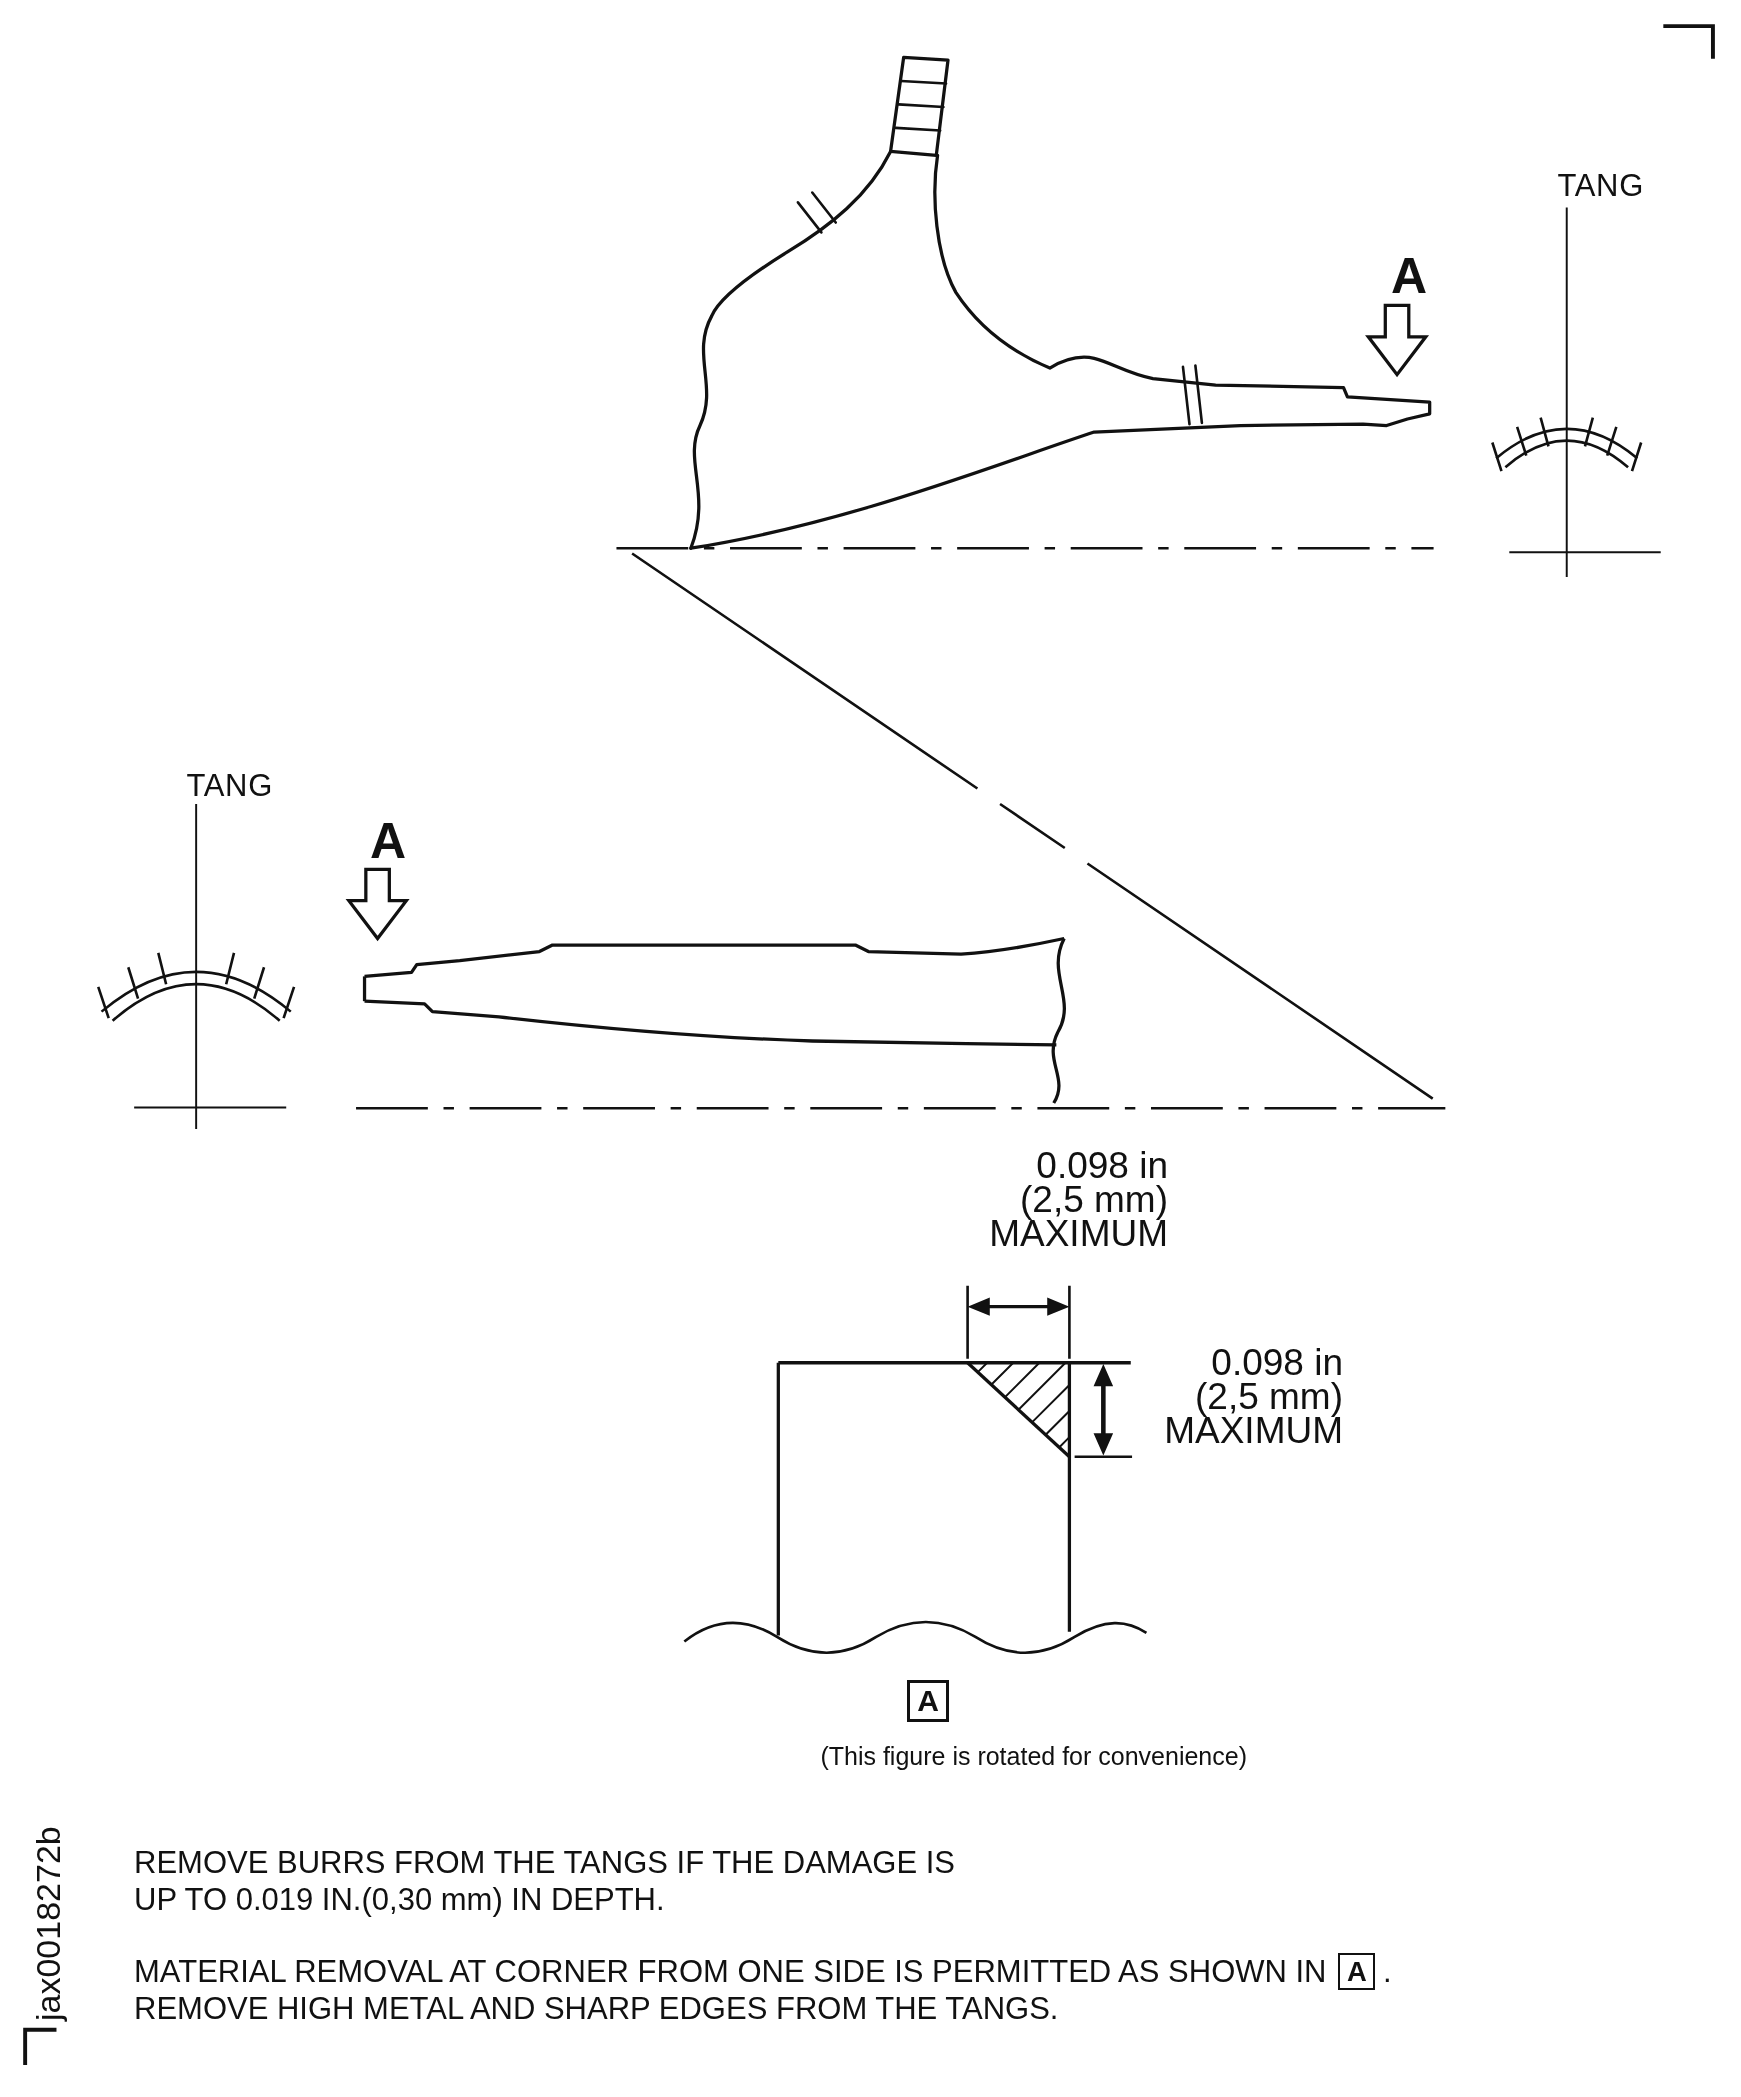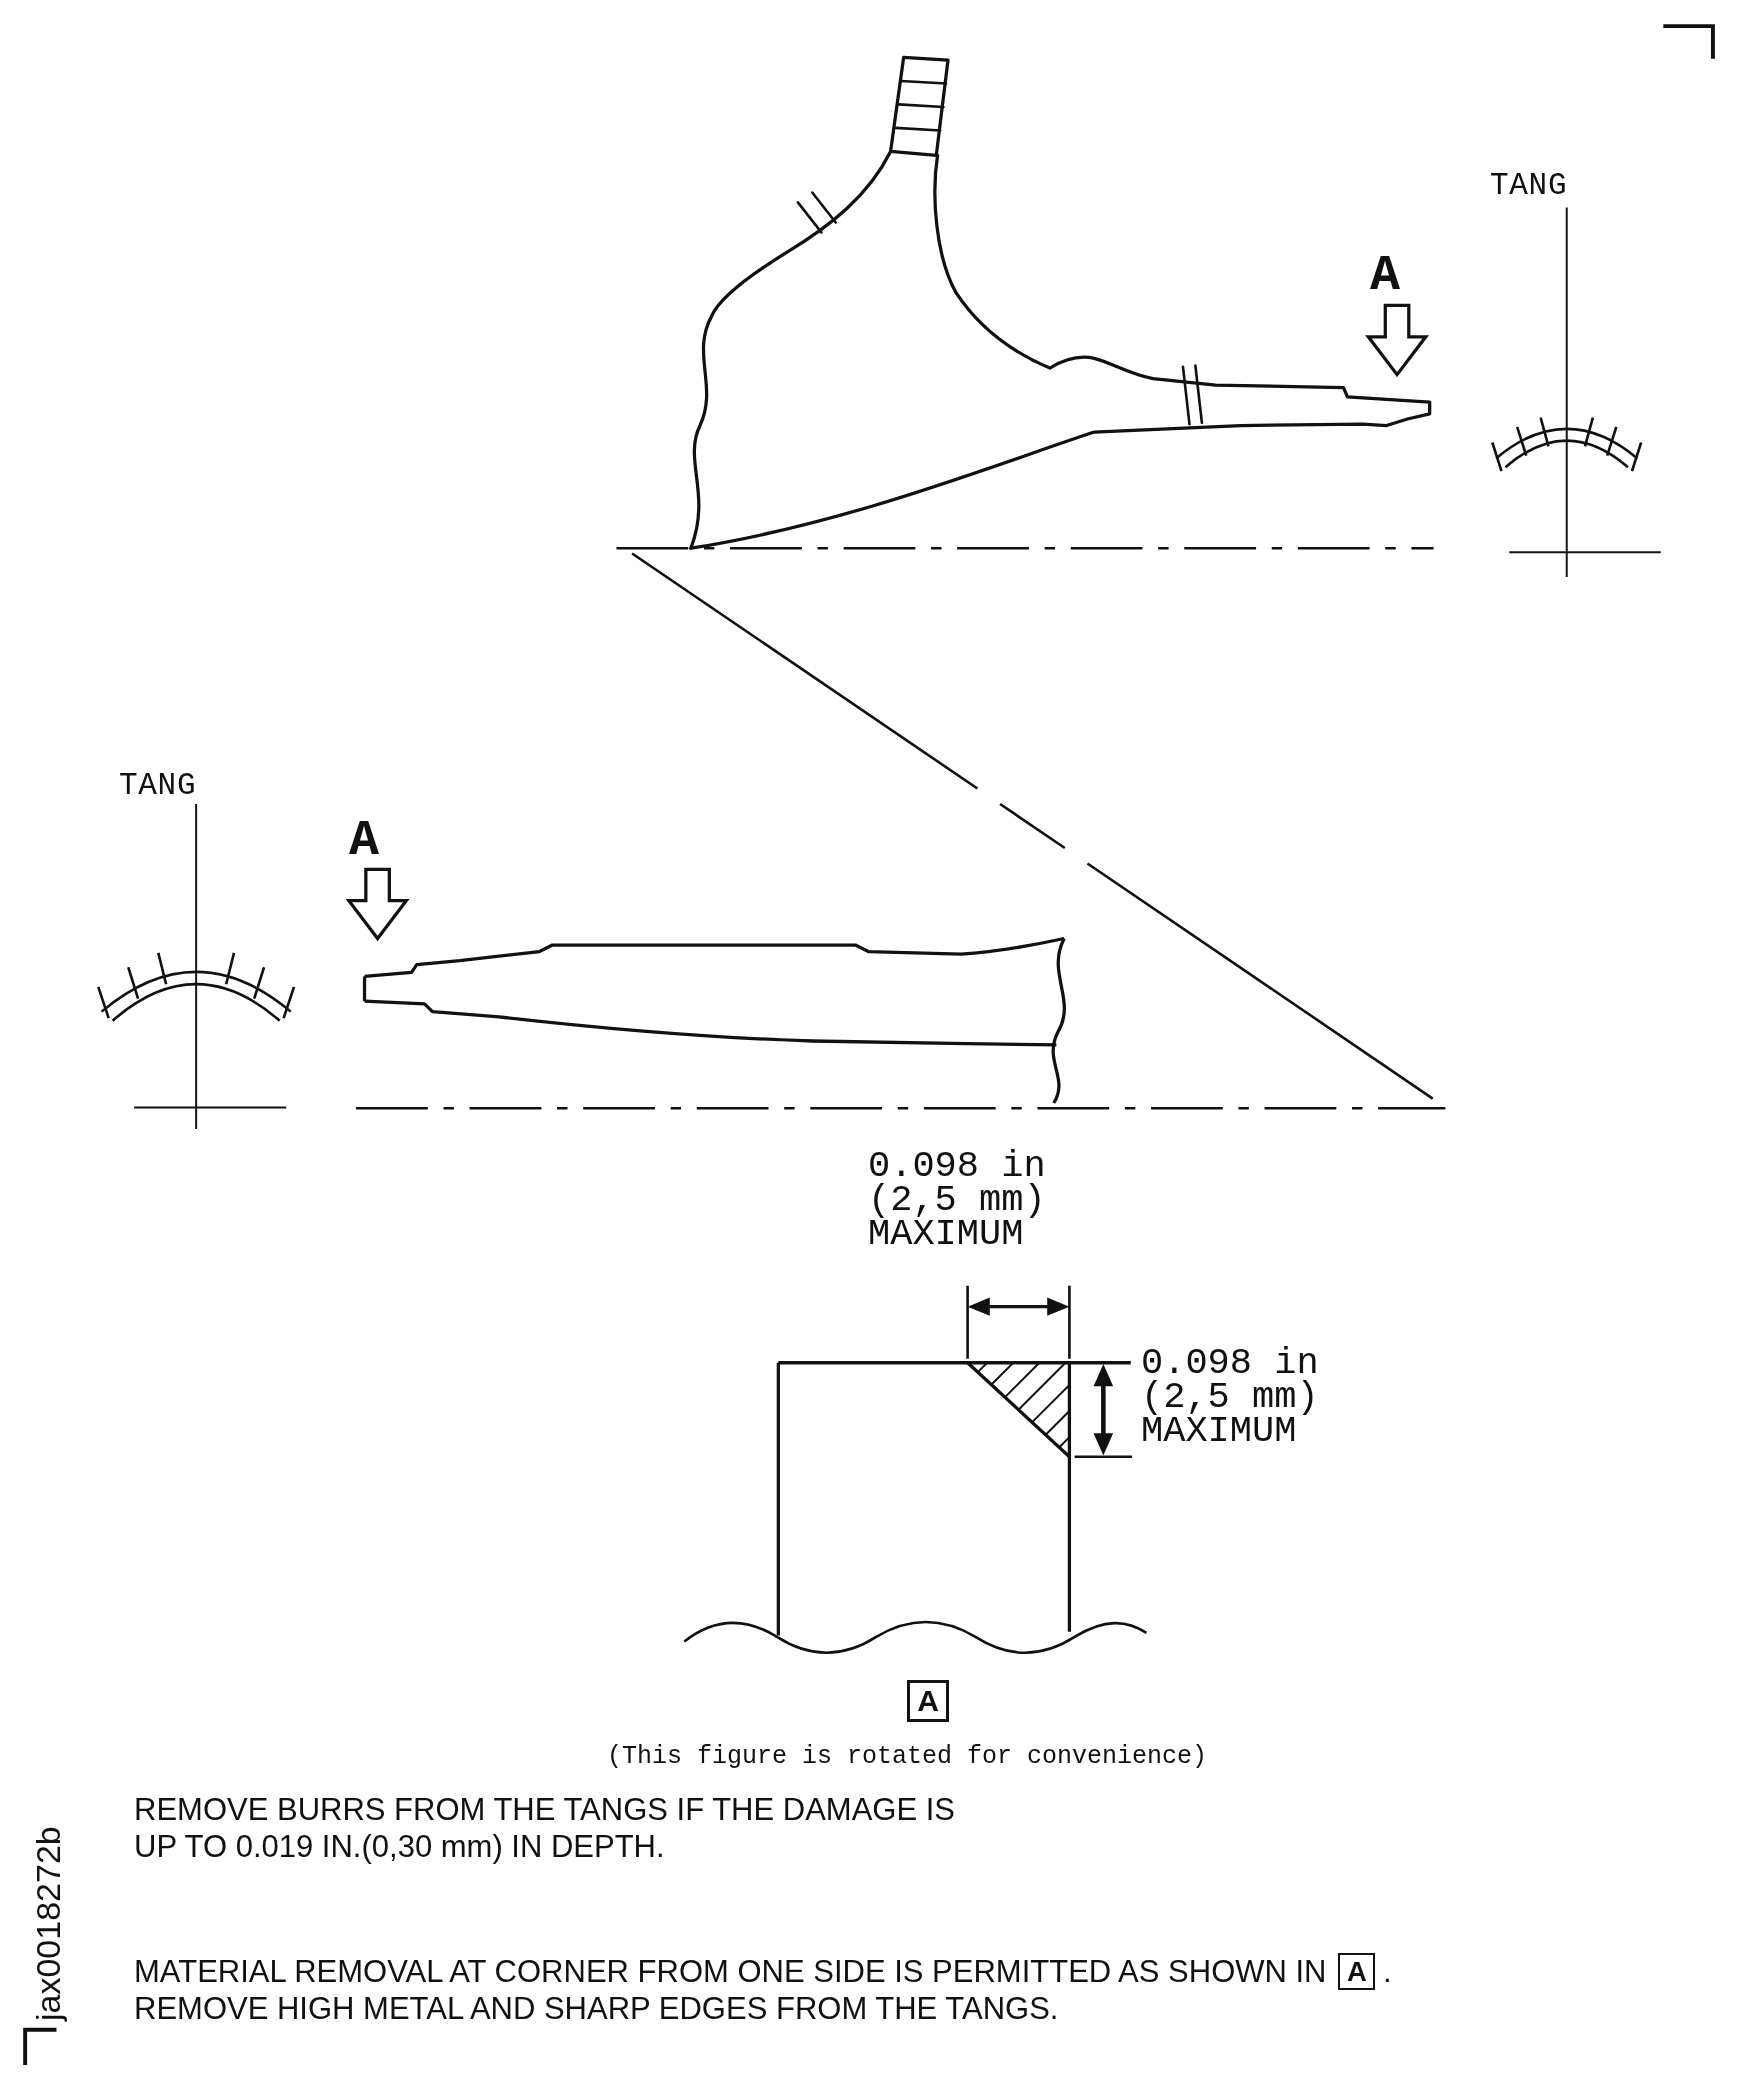--- a/index.html
+++ b/index.html
@@ -14,21 +14,21 @@
     color: var(--ink);
     overflow: hidden;
   }
   svg.art {
     position: absolute;
     left: 0; top: 0;
     width: 1742px; height: 2097px;
     color: var(--ink);
   }
   .t { position: absolute; color: var(--ink); }
-  .center { text-align: left; font-family: Liberation Mono, monospace; }
+  .center { text-align: right; }
   .label { font-size: 31px; letter-spacing: 0.7px; }
   .big-a { font-size: 50px; font-weight: bold; }
   .dim { font-size: 37px; line-height: 34px; }
   .caption { font-size: 25px; }
   .note { font-size: 31px; line-height: 37px; white-space: nowrap; }
   .boxed-a {
     position: absolute;
     width: 42px; height: 42px;
     border: 3.3px solid var(--ink);
     display: flex; align-items: center; justify-content: center;
@@ -142,21 +142,21 @@
   <div class="t dim center" style="left:1141px; top:1346px; width:202px;">
     <div>0.098 in</div>
     <div>(2,5 mm)</div>
     <div>MAXIMUM</div>
   </div>
 
   <div class="boxed-a" style="left:907px; top:1680px;">A</div>
 
   <div class="t caption center" style="left:607px; top:1742px; width:640px;">(This figure is rotated for convenience)</div>
 
-  <div class="t note" style="left:134px; top:1791px;">
+  <div class="t note" style="left:134px; top:1844px;">
     <div>REMOVE BURRS FROM THE TANGS IF THE DAMAGE IS</div>
     <div>UP TO 0.019 IN.(0,30 mm) IN DEPTH.</div>
   </div>
 
   <div class="t note" style="left:134px; top:1953px;">
     <div class="note-line">
       <span>MATERIAL REMOVAL AT CORNER FROM ONE SIDE IS PERMITTED AS SHOWN IN</span>
       <span class="inline-box">A</span>
       <span>.</span>
     </div>

